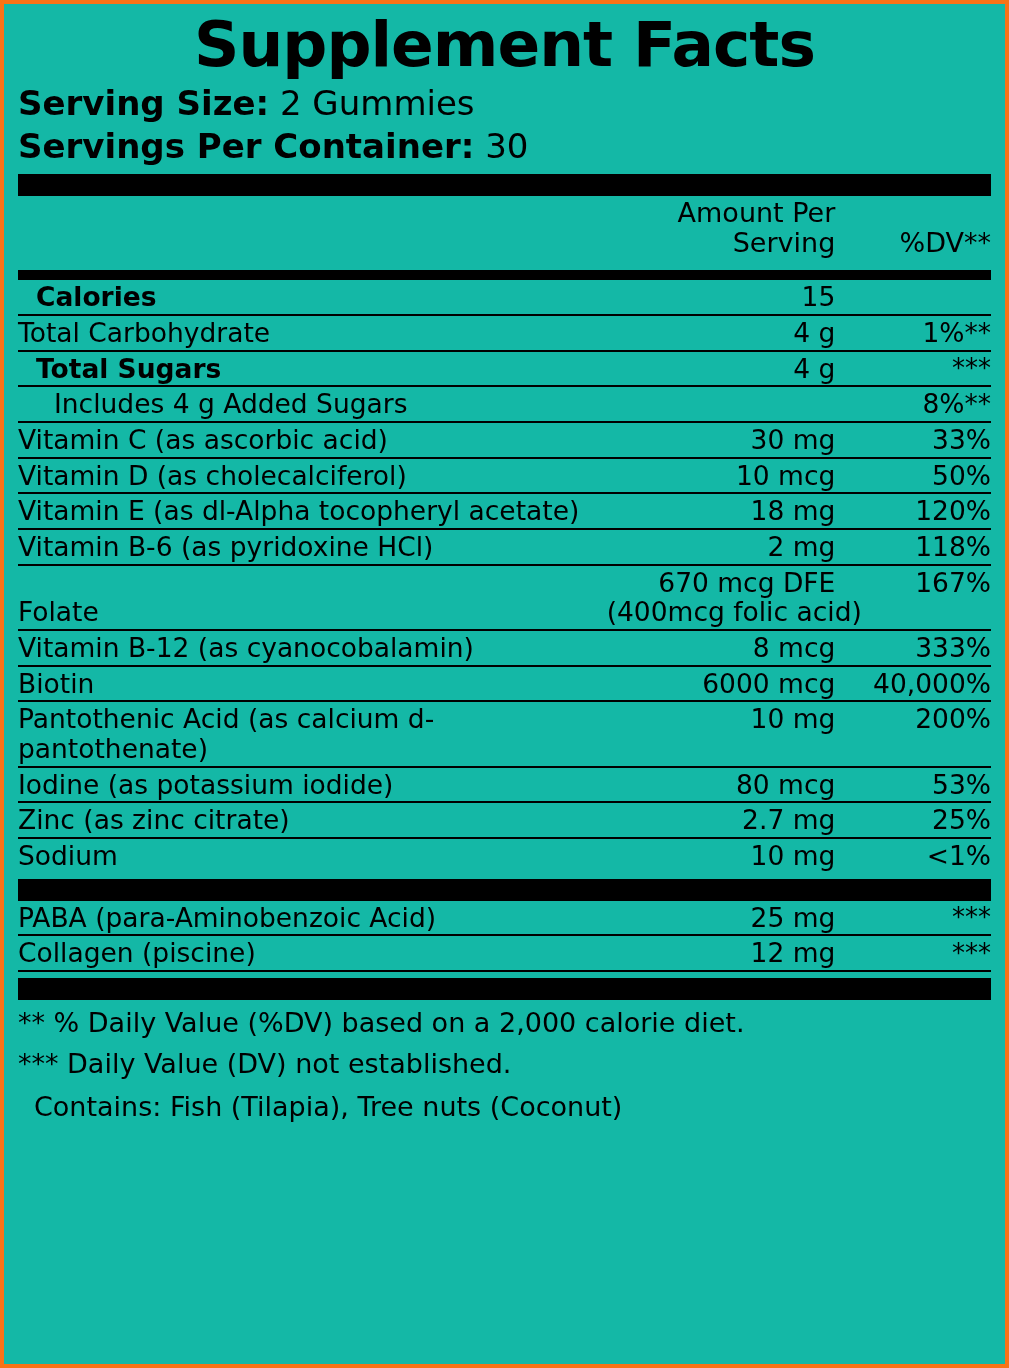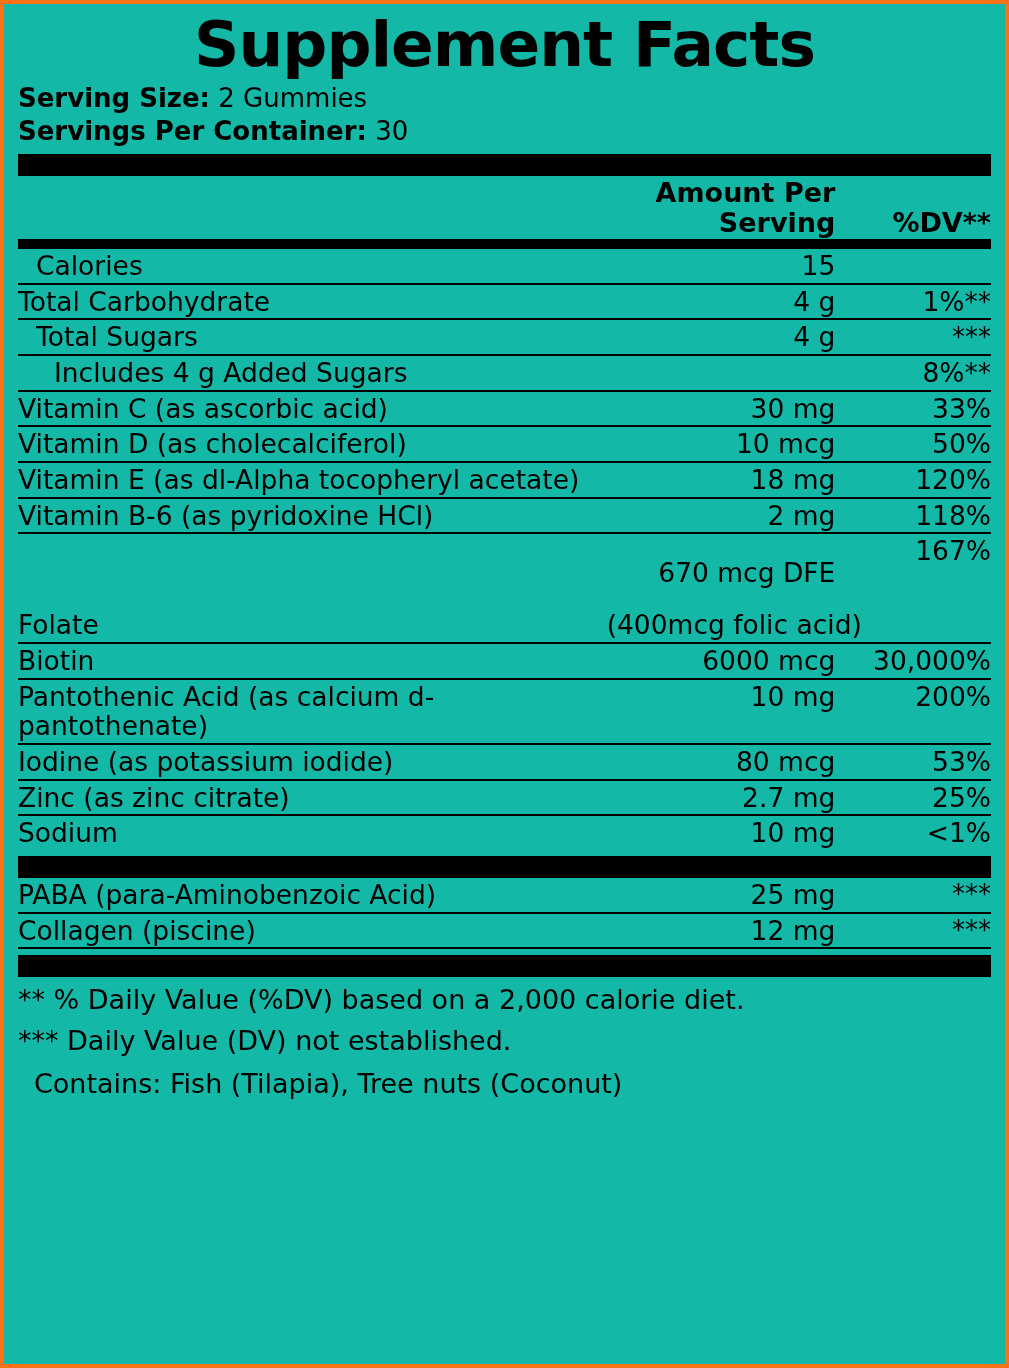--- a/index.html
+++ b/index.html
@@ -24,21 +24,21 @@
   .title {
     font-size: 63px;
     font-weight: bold;
     letter-spacing: -1px;
     line-height: 1.05;
     text-align: center;
     margin: 2px 0 4px 0;
     white-space: nowrap;
   }
   .serving-line {
-    font-size: 26px;
+    font-size: 34px;
     line-height: 1.26;
     white-space: nowrap;
   }
   .serving-line b {
     font-weight: bold;
   }
   .bar-thick {
     background: #000000;
     height: 22px;
     margin-top: 6px;
@@ -58,46 +58,45 @@
     vertical-align: bottom;
     line-height: 1.12;
   }
   .col-name   { width: 60.5%; }
   .col-amount { width: 23.5%; text-align: right; }
   .col-dv     { width: 16%;  text-align: right; }
   tr.rule > td {
     border-bottom: 2px solid #000000;
   }
   tr.head > td {
-    font-weight: bold;
+    font-weight: normal;
     font-size: 27px;
-    padding-bottom: 1px;
-  }
-  .indent1 { padding-left: 18px !important; }
+    padding-bottom: 12px;
+  }
+  .indent1 { padding-left: 18px !important; font-weight: bold; }
   .indent2 { padding-left: 36px !important; }
   .small-star {
     vertical-align: top;
     font-size: 26px;
   }
   .footnotes {
     font-size: 27px;
     line-height: 1.28;
     padding-top: 6px;
   }
   .contains {
     font-size: 27px;
     line-height: 1.2;
     padding-top: 10px;
   }
   .contains b { font-weight: normal; margin-left: 16px; }
   .nowrap { white-space: nowrap; }
   .sub-line {
     display: block;
     text-align: right;
-    margin-top: 22px;
   }
 </style>
 </head>
 <body>
 
 <div class="panel">
 
   <div class="title">Supplement Facts</div>
 
   <div class="serving-line">
@@ -177,23 +176,28 @@
       </tr>
       <tr class="rule">
         <td>Folate</td>
         <td class="col-amount">
           <span class="sub-line">670 mcg DFE</span>
           <span class="sub-line nowrap">(400mcg folic acid)</span>
         </td>
         <td class="col-dv" style="vertical-align:top;">167%</td>
       </tr>
       <tr class="rule">
+        <td>Vitamin B-12 (as cyanocobalamin)</td>
+        <td class="col-amount">8 mcg</td>
+        <td class="col-dv">333%</td>
+      </tr>
+      <tr class="rule">
         <td>Biotin</td>
         <td class="col-amount">6000 mcg</td>
-        <td class="col-dv">30,000%</td>
+        <td class="col-dv">40,000%</td>
       </tr>
       <tr class="rule">
         <td style="vertical-align:top;">Pantothenic Acid (as calcium d-pantothenate)</td>
         <td class="col-amount" style="vertical-align:top;">10 mg</td>
         <td class="col-dv" style="vertical-align:top;">200%</td>
       </tr>
       <tr class="rule">
         <td>Iodine (as potassium iodide)</td>
         <td class="col-amount">80 mcg</td>
         <td class="col-dv">53%</td>

